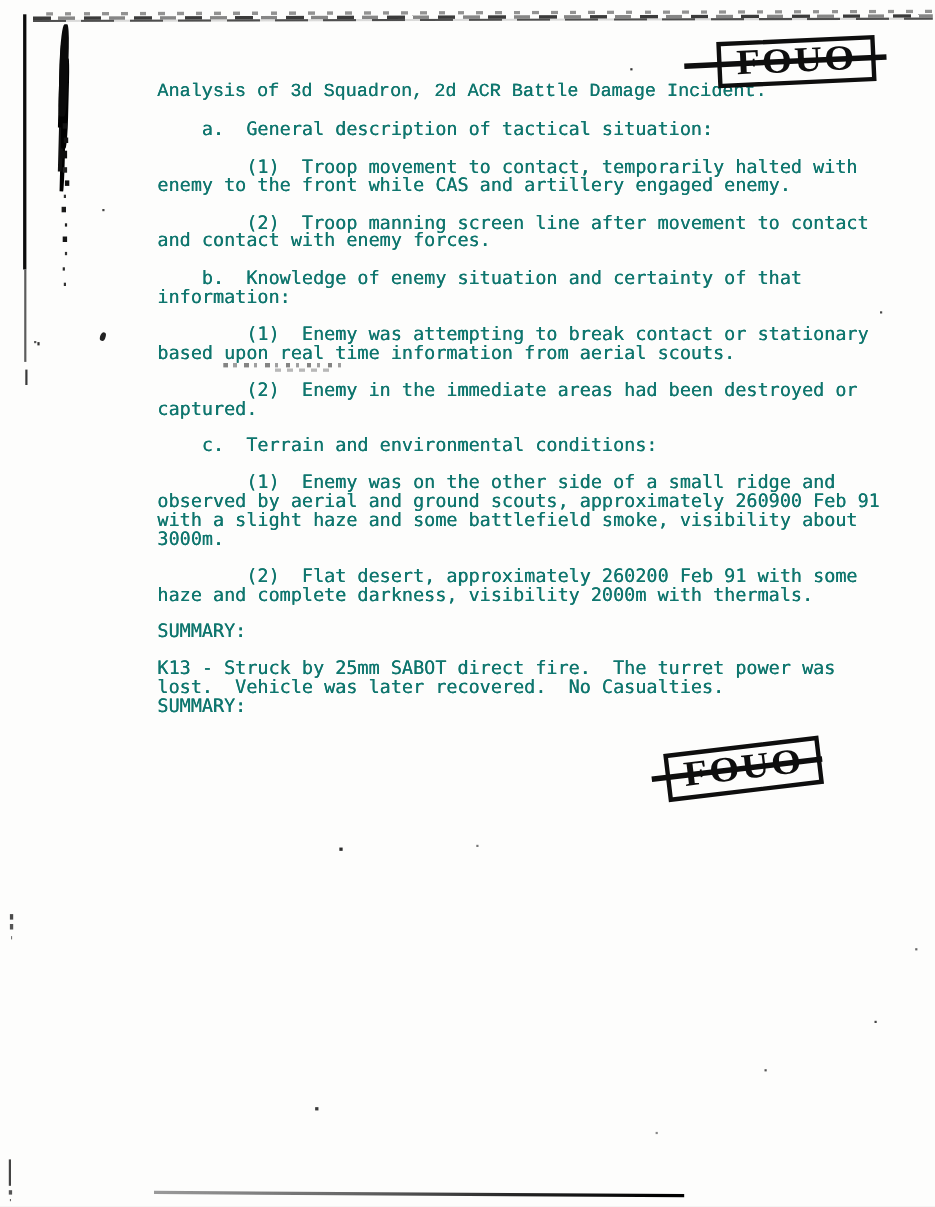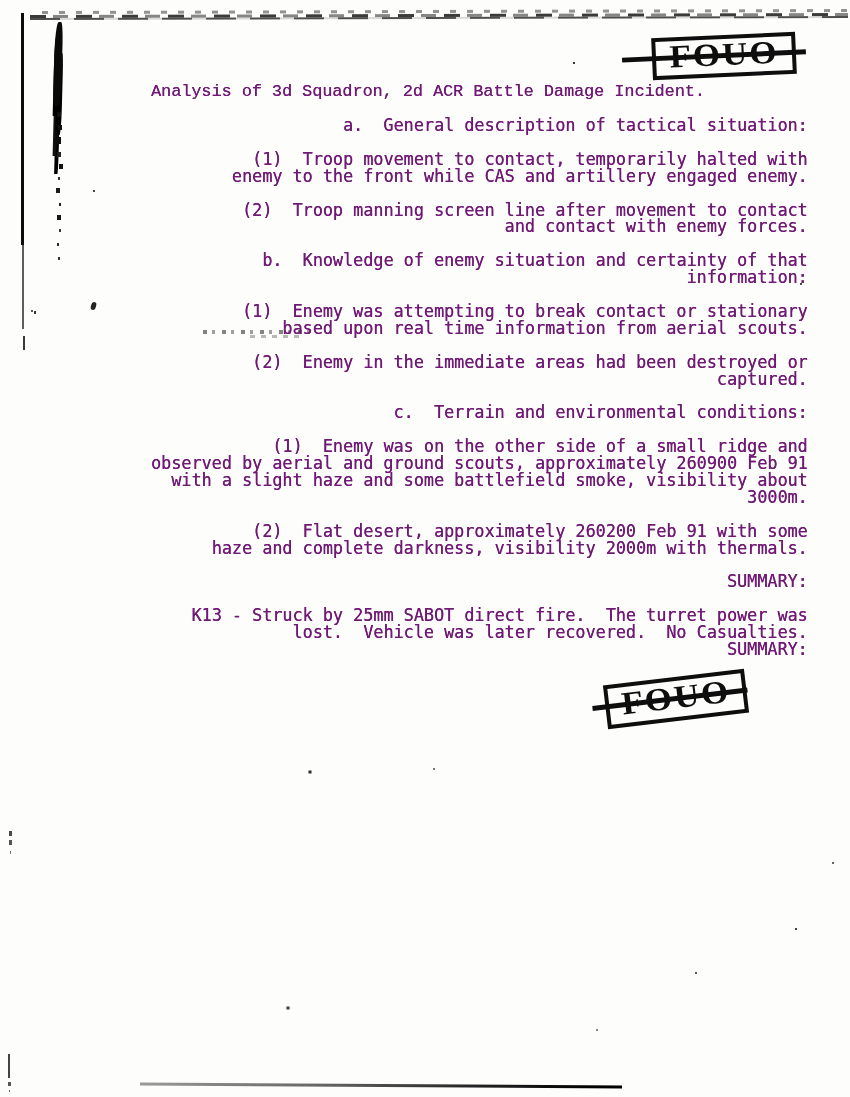--- a/index.html
+++ b/index.html
@@ -6,29 +6,29 @@
   .page{
     position:relative;
     width:850px;height:1097px;
     background:#fdfdfc;
     overflow:hidden;
     font-family:"Liberation Mono",monospace;
   }
   
   .doc-title,.doc-body{
     position:absolute;
-    color:#701a75;
+    color:#0f766e;
     font-size:16.8px;
     line-height:16.9px;
     white-space:pre;
-    margin:8px;
+    margin:0;
     text-shadow:0.25px 0 0 currentColor;
   }
   .doc-title{left:143px;top:76px;z-index:2;}
-  .doc-body{left:143px;top:109px;z-index:2;text-align:right;}
+  .doc-body{left:143px;top:109px;z-index:2;}
   
   .stamp{
     position:absolute;
     border:4px solid #0e0e0e;
     display:flex;align-items:center;justify-content:center;
     background:transparent;
     z-index:5;
   }
   .stamp-top{left:652px;top:35px;width:136px;height:34px;transform:rotate(-2.6deg);}
   .stamp-bottom{left:605px;top:677px;width:134px;height:36px;transform:rotate(-6.8deg);}

